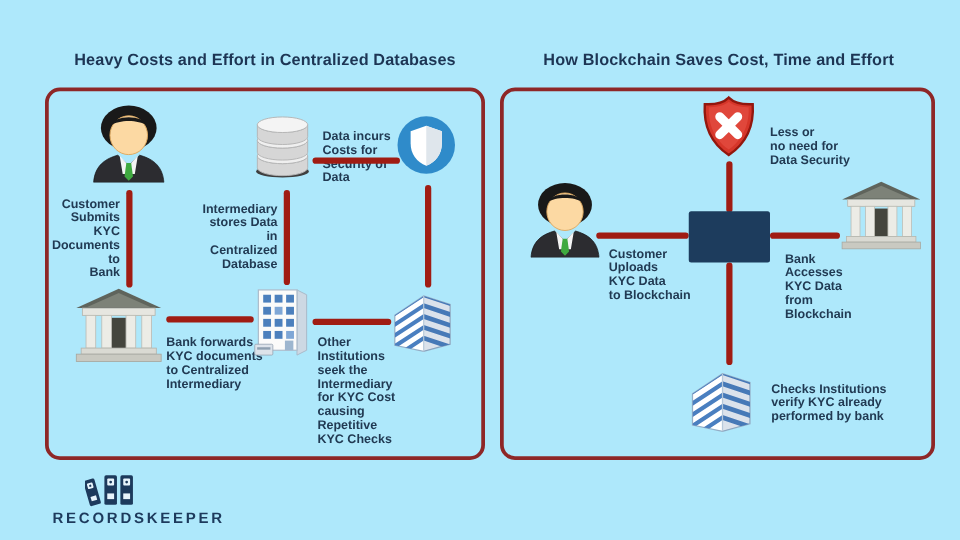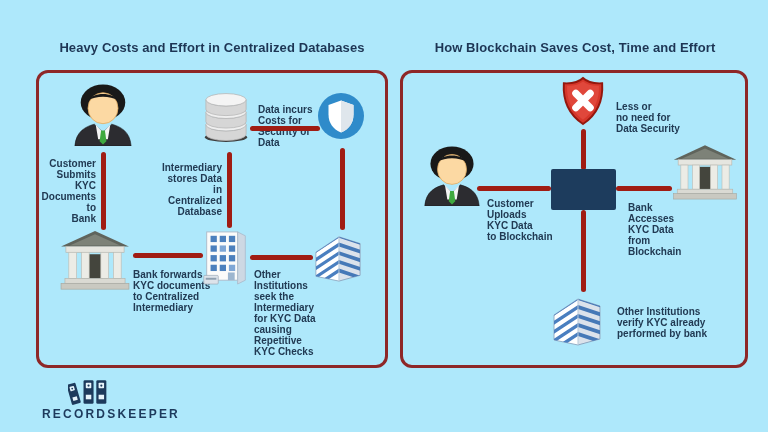--- a/index.html
+++ b/index.html
@@ -136,21 +136,21 @@
       <rect x="0" y="47" width="15" height="9" rx="1" fill="#dde3ea" stroke="#9aa7b5" stroke-width="0.7"></rect>
       <rect x="2" y="49.5" width="11" height="2" fill="#8fa0b0"></rect>
     </svg>
   </span>
 
   <div class="line h" style="left:250px;top:255px;width:63px;"></div>
   <div class="lbl" style="left:254px;top:269px;width:82px;">Other
 Institutions
 seek the
 Intermediary
-for KYC Data
+for KYC Cost
 causing
 Repetitive
 KYC Checks</div>
 
   <span class="icon" style="left:311px;top:232px;width:54px;height:52px;">
     <svg viewBox="0 0 56 54">
       <defs>
           <clipPath id="mb1">
             <polygon points="5,21 29,5 51,12 51,45 29,51 5,46"></polygon>
           </clipPath>
@@ -241,21 +241,21 @@
         <polygon points="0,30 29,11 56,20 56,24 29,15 0,34"></polygon>
         <polygon points="0,39 29,20 56,29 56,33 29,24 0,43"></polygon>
         <polygon points="0,48 29,29 56,38 56,42 29,33 0,52"></polygon>
         <polygon points="0,57 29,38 56,47 56,51 29,42 0,61"></polygon>
       </g>
       <polygon points="29,5 51,12 51,45 29,51" fill="#35618f" opacity="0.18"></polygon>
       <line x1="29" y1="5" x2="29" y2="51" stroke="#b7c9da" stroke-width="1"></line>
     </svg>
   </span>
 
-  <div class="lbl" style="left:617px;top:306px;width:118px;">Other Institutions
+  <div class="lbl" style="left:617px;top:306px;width:118px;">Checks Institutions
 verify KYC already
 performed by bank</div>
 
   <span class="icon" style="left:68px;top:377px;width:42px;height:30px;">
     <svg viewBox="0 0 46 32">
       <g transform="rotate(-16 9 24)">
         <rect x="3" y="6" width="10" height="23" rx="1.5" fill="#1d3a5c"></rect>
         <rect x="5.5" y="9" width="5" height="5" rx="0.8" fill="#e8f4fb"></rect>
         <circle cx="8" cy="11.5" r="1" fill="#1d3a5c"></circle>
         <rect x="5.5" y="21" width="5" height="4" fill="#e8f4fb"></rect>

